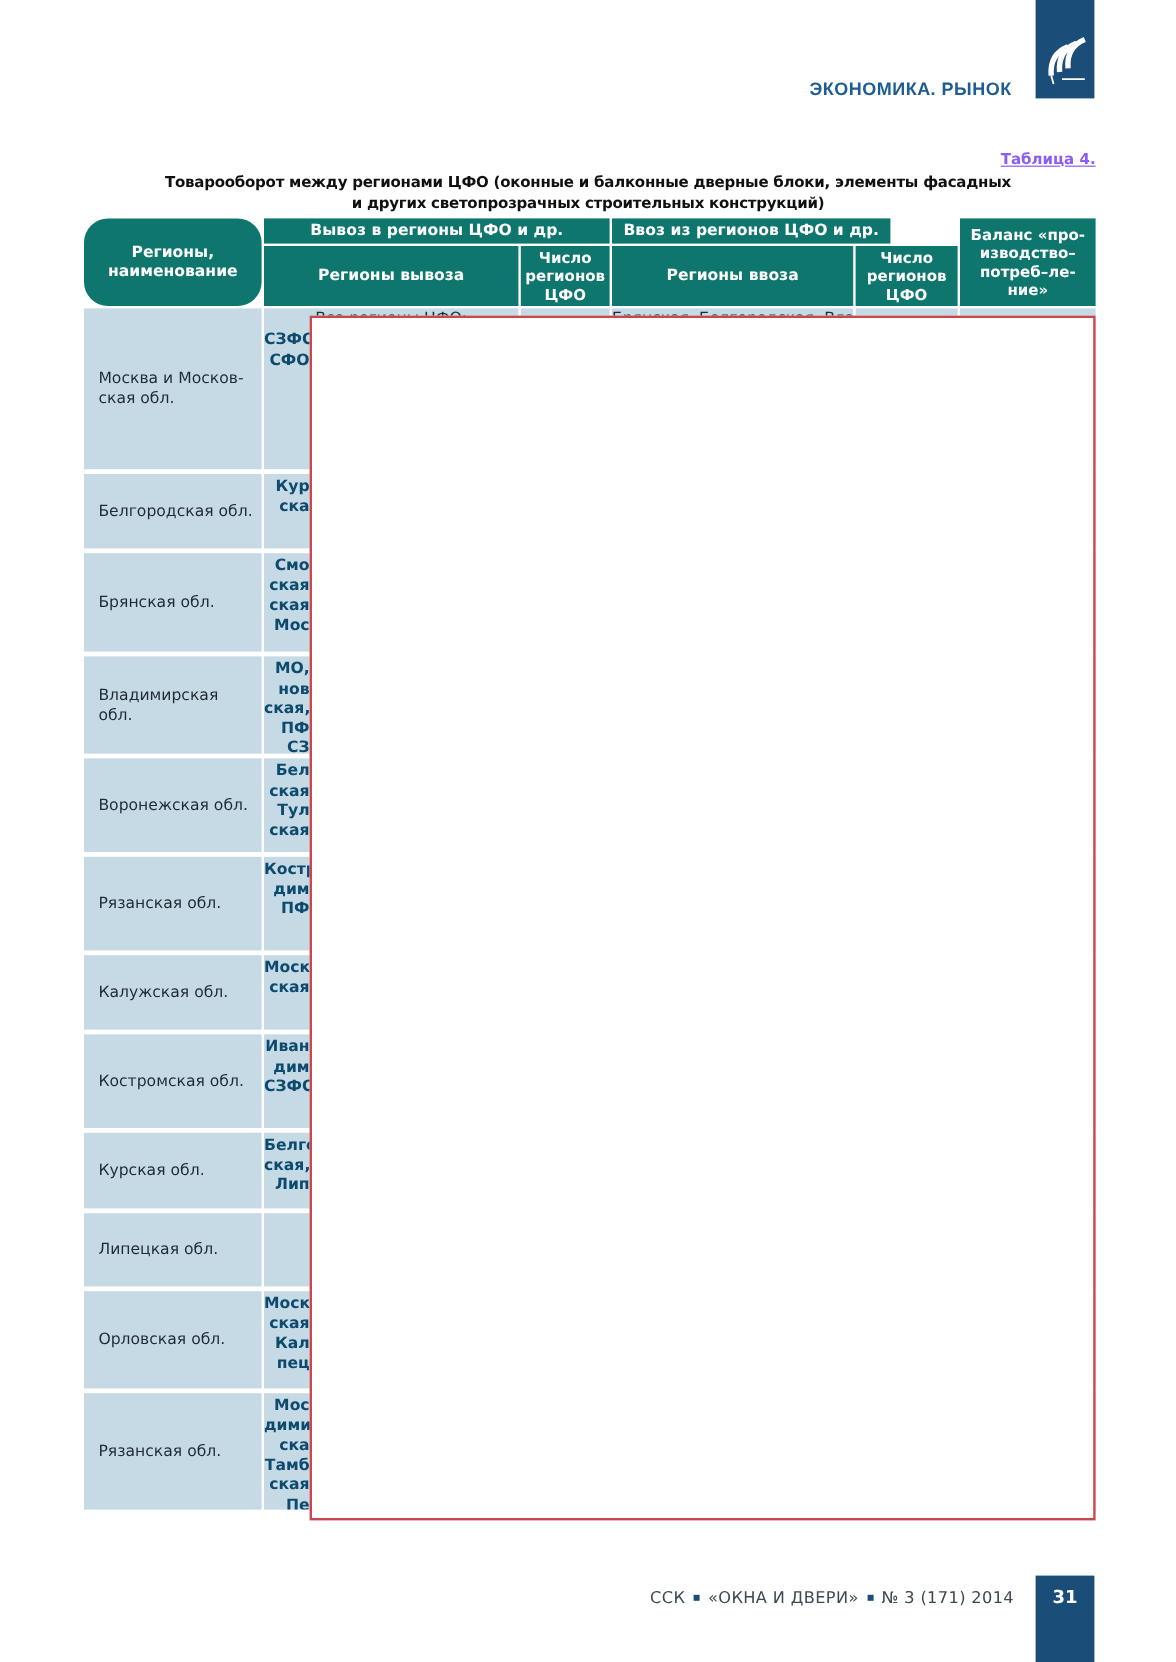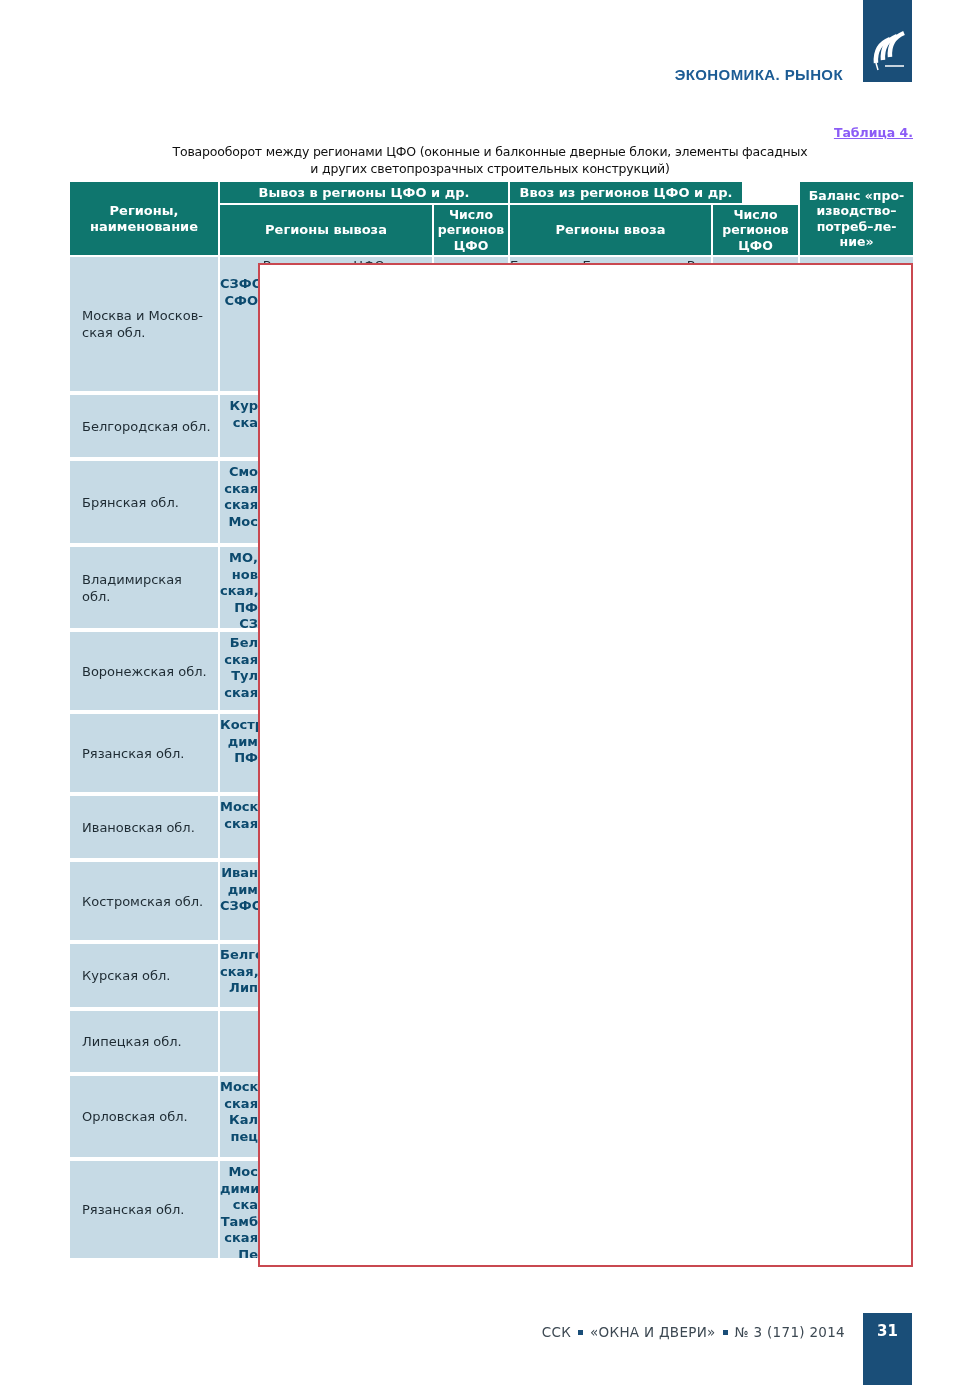--- a/index.html
+++ b/index.html
@@ -3,27 +3,27 @@
 <meta charset="utf-8">
 <style>
   html,body{margin:0;padding:0;background:#ffffff;}
   .page{position:relative;width:980px;height:1385px;background:#ffffff;overflow:hidden;
         font-family:"DejaVu Sans",sans-serif;}
   .masthead{position:absolute;top:66px;right:137px;font-family:"Liberation Sans",sans-serif;
             font-size:15px;font-weight:bold;color:#1d5c94;letter-spacing:.4px;white-space:nowrap;}
   .logo{position:absolute;left:863px;top:0;width:49px;height:82px;background:#1a4e78;}
   .caption{position:absolute;top:125px;right:67px;font-size:12.5px;font-weight:bold;color:#8b5cf6;text-decoration:underline;}
   .title{position:absolute;top:143px;left:0;width:100%;text-align:center;font-size:12.5px;
-         font-weight:normal;color:#101010;line-height:17px;letter-spacing:-.2px;}
+         font-weight:bold;color:#101010;line-height:17px;letter-spacing:-.2px;}
   .dtable{position:absolute;left:70px;top:182px;width:843px;}
   .thead{position:relative;height:73px;}
   .hcell{position:absolute;background:#0f766e;color:#ffffff;font-weight:bold;
          display:flex;flex-direction:column;align-items:center;justify-content:center;
          text-align:center;font-size:13px;line-height:15.5px;box-sizing:border-box;}
-  .h-regions{left:0;top:0;width:148px;height:73px;}
+  .h-regions{left:0;top:0;width:148px;height:73px;border-radius:20px;}
   .h-export-group{left:150px;top:0;width:288px;height:21px;}
   .h-import-group{left:440px;top:0;width:232px;height:21px;}
   .h-export-regions{left:150px;top:23px;width:212px;height:50px;}
   .h-export-count{left:364px;top:23px;width:74px;height:50px;font-size:12.5px;}
   .h-import-regions{left:440px;top:23px;width:201px;height:50px;}
   .h-import-count{left:643px;top:23px;width:85px;height:50px;font-size:12.5px;}
   .h-balance{left:730px;top:0;width:113px;height:73px;font-size:12.5px;}
   .hline{display:block;}
   .trow{position:relative;margin-top:4px;}
   .trow.first{margin-top:2px;}
@@ -223,21 +223,21 @@
       </div>
       <div class="cell c3"></div>
       <div class="cell c4"></div>
       <div class="cell c5"></div>
       <div class="cell c6"></div>
     </div>
 
     <div class="trow" style="height:62px">
       <div class="cell c1">
         <div class="rname">
-            <span class="rline">Ивановская обл.</span>
+            <span class="rline">Калужская обл.</span>
           </div>
       </div>
       <div class="cell c2">
         <div class="frags">
           <div class="frag">Моск</div>
           <div class="frag">ская</div>
         </div>
       </div>
       <div class="cell c3"></div>
       <div class="cell c4"></div>

